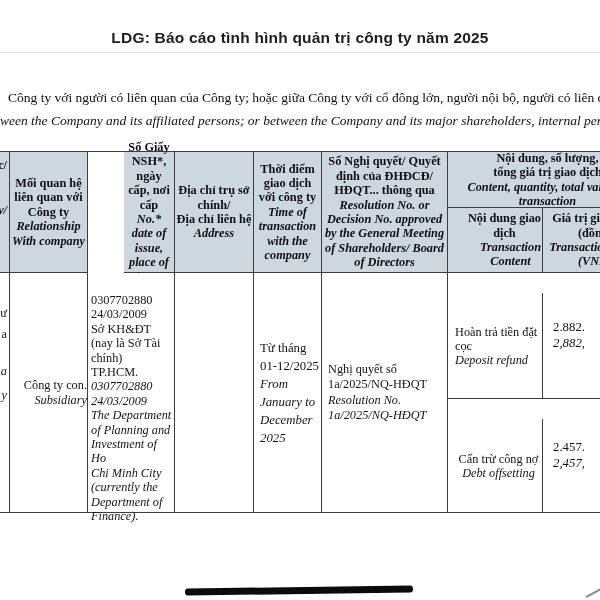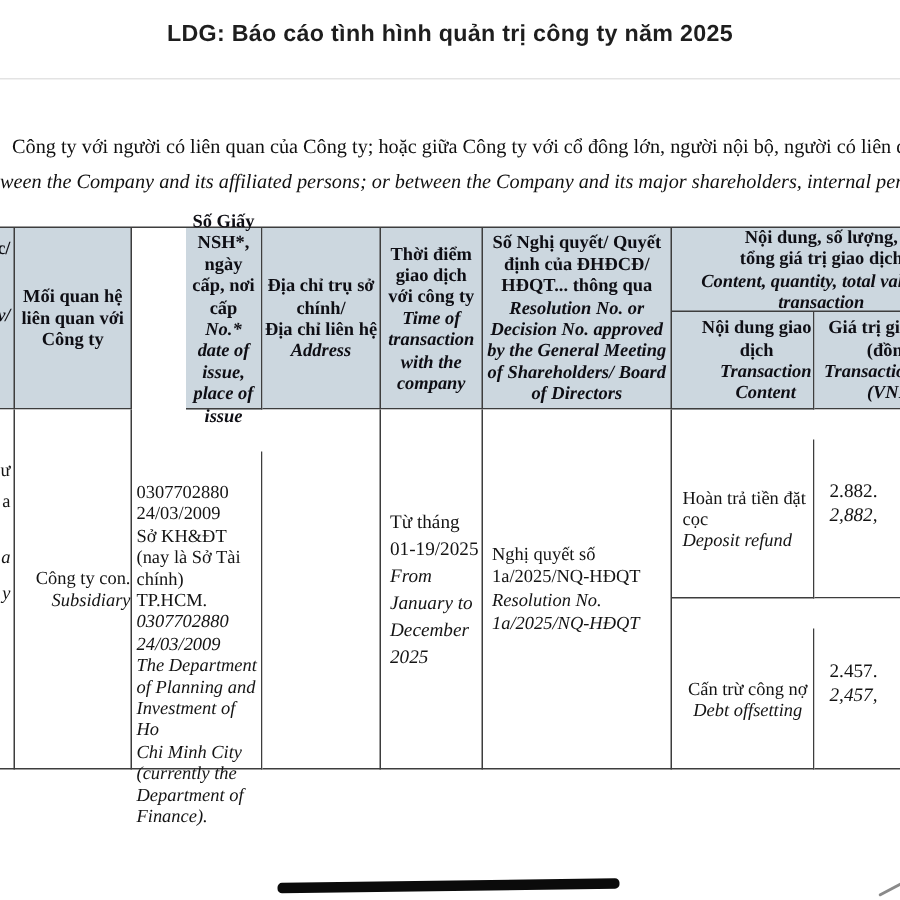--- a/index.html
+++ b/index.html
@@ -2,21 +2,21 @@
 <html><head>
 <meta charset="utf-8">
 <style>
   html,body{margin:0;padding:0;}
   body{
     width:600px;height:600px;background:#ffffff;overflow:hidden;position:relative;
     font-family:"Liberation Serif", serif;color:#141414;
   }
   .abs{position:absolute;}
   .doc-title{
-    top:14px;left:0;width:600px;text-align:center;
+    top:29px;left:0;width:600px;text-align:center;
     font-family:"Liberation Sans", sans-serif;font-size:15.5px;font-weight:600;
     color:#1e1e1e;letter-spacing:.2px;white-space:nowrap;
   }
   .top-divider{top:52px;left:0;width:600px;height:1px;background:#e3e3e3;}
   .para{white-space:nowrap;font-size:13.5px;color:#101010;}
   .para-vi{top:90px;left:8px;}
   .para-en{top:113px;left:0;font-style:italic;}
 
   .tbl{
     left:-60px;top:151px;width:708px;
@@ -33,21 +33,21 @@
   .hd{
     background:#ccd7df;
     display:flex;flex-direction:column;align-items:center;justify-content:center;
     text-align:center;font-weight:bold;padding:2px 1px;color:#0e0e14;
   }
   .en{font-style:italic;}
   .pre{white-space:pre-line;}
   .body-cell{background:#fff;}
   .vcenter{display:flex;flex-direction:column;justify-content:center;}
   .frag{position:absolute;right:2px;}
-  .lic{padding:20px 2px 0 3px;margin-top:28px;}
+  .lic{padding:20px 2px 0 3px;}
   .rel{padding-left:3px;text-align:right;}
   .time{padding-left:6px;font-size:12.8px;line-height:18px;}
   .reso{padding-left:6px;line-height:15.5px;}
   .txc{padding-left:7px;line-height:14px;margin-top:20px;}
   .val{padding-left:10px;font-size:12.8px;line-height:15.5px;}
   .redaction-bar{
     left:185px;top:587px;width:228px;height:7px;background:#0b0b0b;
     border-radius:3px;transform:rotate(-.8deg);
   }
   .pen-mark{
@@ -68,20 +68,22 @@
 
   <div class="cell hd" style="grid-column:1;grid-row:1/3;">
     <span class="frag" style="top:6px;">c/</span>
     <span class="frag en" style="top:51px;">v/</span>
   </div>
 
   <div class="cell hd" style="grid-column:2;grid-row:1/3;">
     <div class="pre">Mối quan hệ
 liên quan với
 Công ty</div>
+    <div class="pre en">Relationship
+With company</div>
   </div>
 
   <div class="cell hd" style="grid-column:3;grid-row:1/3;margin-left:36px;">
     <div class="pre">Số Giấy NSH*,
 ngày cấp, nơi
 cấp</div>
     <div class="pre en">No.* date of
 issue, place of
 issue</div>
   </div>
@@ -163,21 +165,21 @@
 Department of
 Finance).</div>
   </div>
 
   <div class="cell body-cell" style="grid-column:4;grid-row:3/5;">
     <span></span>
   </div>
 
   <div class="cell body-cell vcenter time" style="grid-column:5;grid-row:3/5;">
     <div class="pre">Từ tháng
-01-19/2025</div>
+01-12/2025</div>
     <div class="pre en">From
 January to
 December
 2025</div>
   </div>
 
   <div class="cell body-cell vcenter reso" style="grid-column:6;grid-row:3/5;">
     <div class="pre">Nghị quyết số
 1a/2025/NQ-HĐQT</div>
     <div class="pre en">Resolution No.

